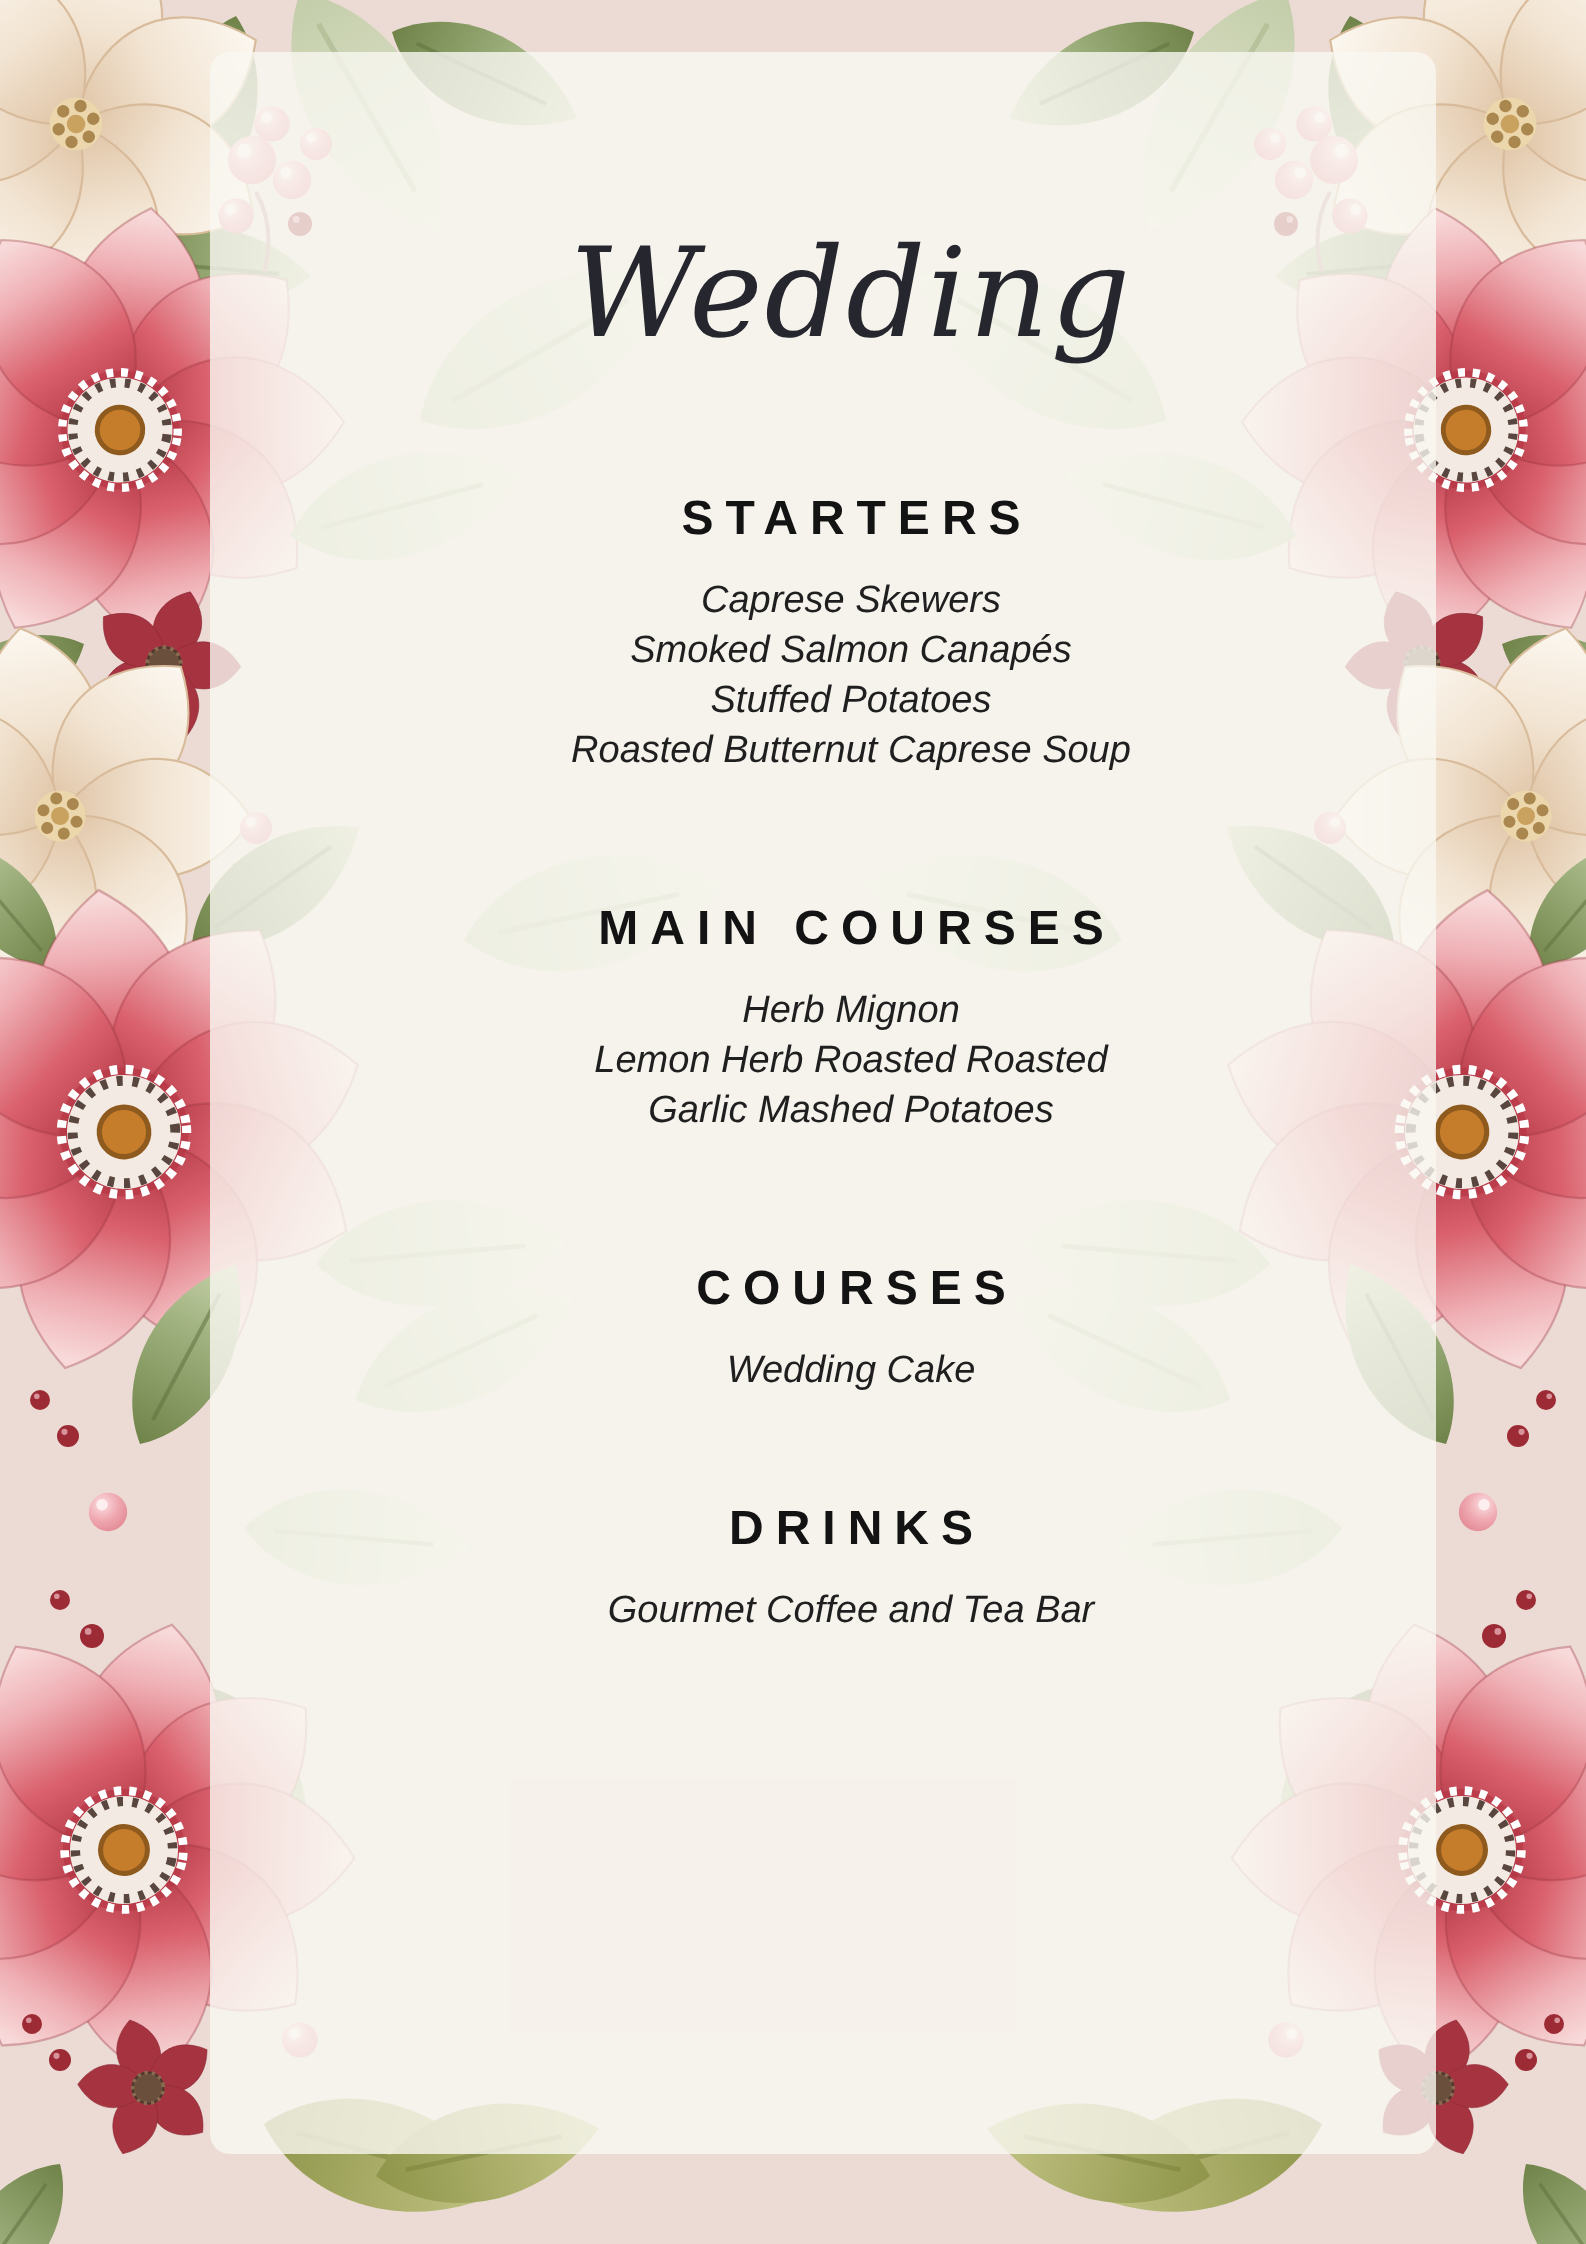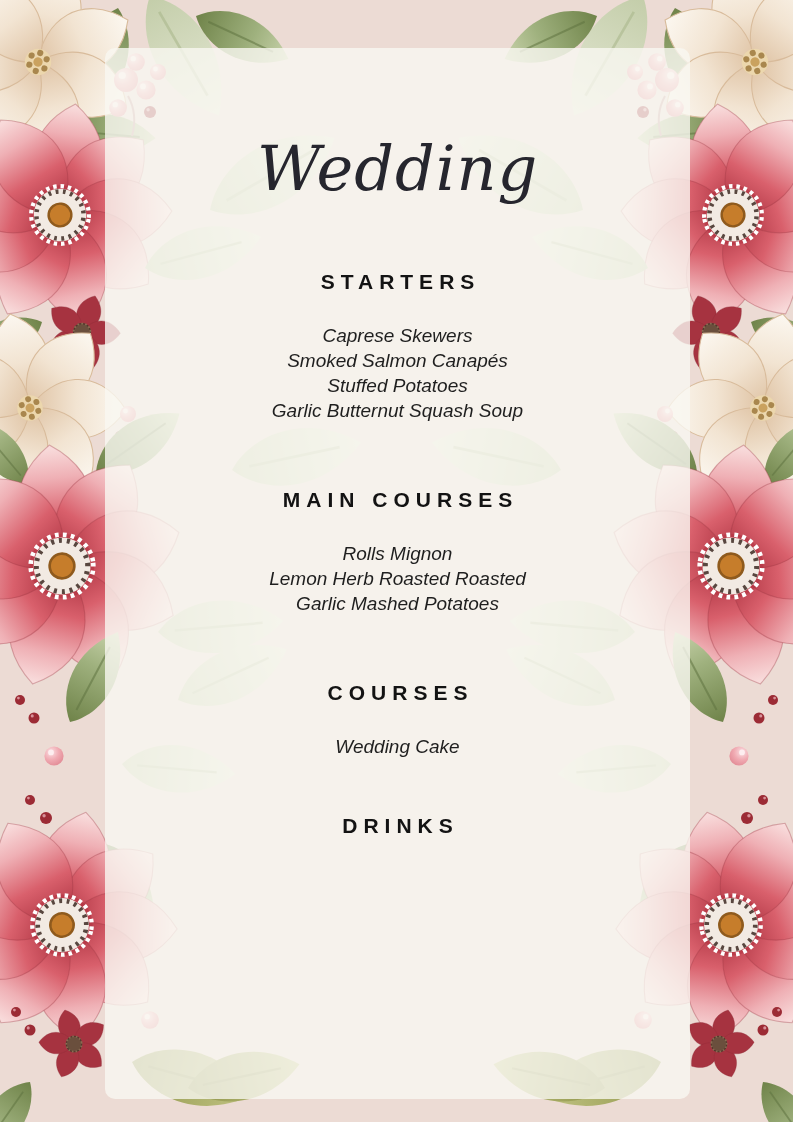--- a/index.html
+++ b/index.html
@@ -1,30 +1,30 @@
 <!DOCTYPE html>
 <html><head>
 <meta charset="utf-8">
 <style>
   html,body{margin:0;padding:0;background:#ecdbd4;}
   .page{position:relative;width:793px;height:1122px;background:#ecdbd4;overflow:hidden;
         font-family:"Liberation Sans",sans-serif;}
   svg.art{position:absolute;left:0;top:0;}
-  .panel{position:absolute;left:105px;top:48px;width:585px;height:1051px;
-         background:rgba(249,247,241,0.8);border-radius:10px;text-align:center;}
+  .panel{position:absolute;left:105px;top:26px;width:585px;height:1051px;
+         background:rgba(249,247,241,0.8);border-radius:10px;text-align:center;padding-left:28px;}
   .title{margin:85px 0 0 0;font-family:"DejaVu Serif","Liberation Serif",serif;
          font-style:italic;font-weight:400;font-size:62px;line-height:72px;
          color:#26262e;letter-spacing:1px;}
   .title span{display:block;}
   .section{margin-top:62px;}
   .section.first{margin-top:62px;}
   .section.drinks{margin-top:52px;}
-  .heading{margin:0;font-size:21px;line-height:30px;font-weight:700;
+  .heading{margin:0;font-size:24px;line-height:30px;font-weight:700;
            letter-spacing:6px;text-indent:6px;color:#131313;}
-  .items{margin-top:26px;}
+  .items{margin-top:13px;}
   .menu-item{font-style:italic;font-size:19px;line-height:25px;color:#1f1f1f;}
 </style>
 </head>
 <body>
 
 <div class="page">
 
   <svg class="art" width="793" height="1122" viewBox="0 0 793 1122" aria-hidden="true">
     <defs>
       <linearGradient id="gP" gradientUnits="userSpaceOnUse" x1="0" y1="0" x2="0" y2="-62">
@@ -196,38 +196,41 @@
     <h1 class="title">
       <span>Wedding</span>
     </h1>
 
     <div class="section first">
       <h2 class="heading">STARTERS</h2>
       <div class="items">
         <div class="menu-item">Caprese Skewers</div>
         <div class="menu-item">Smoked Salmon Canapés</div>
         <div class="menu-item">Stuffed Potatoes</div>
-        <div class="menu-item">Garlic Butternut Squash Soup</div>
+        <div class="menu-item">Roasted Butternut Caprese Soup</div>
       </div>
     </div>
 
     <div class="section">
       <h2 class="heading">MAIN COURSES</h2>
       <div class="items">
-        <div class="menu-item">Rolls Mignon</div>
+        <div class="menu-item">Herb Mignon</div>
         <div class="menu-item">Lemon Herb Roasted Roasted</div>
         <div class="menu-item">Garlic Mashed Potatoes</div>
       </div>
     </div>
 
     <div class="section">
       <h2 class="heading">COURSES</h2>
       <div class="items">
         <div class="menu-item">Wedding Cake</div>
       </div>
     </div>
 
     <div class="section drinks">
       <h2 class="heading">DRINKS</h2>
+      <div class="items">
+        <div class="menu-item">Gourmet Coffee and Tea Bar</div>
+      </div>
     </div>
 
   </div>
 </div>
 
 </body></html>

